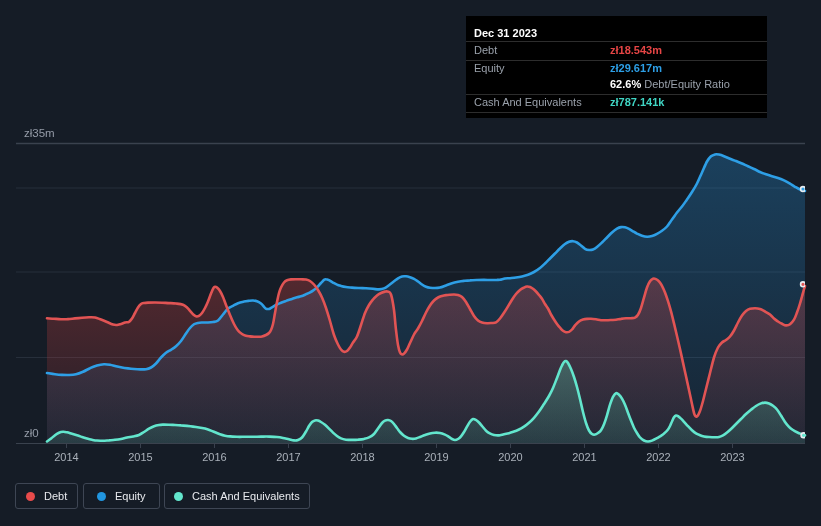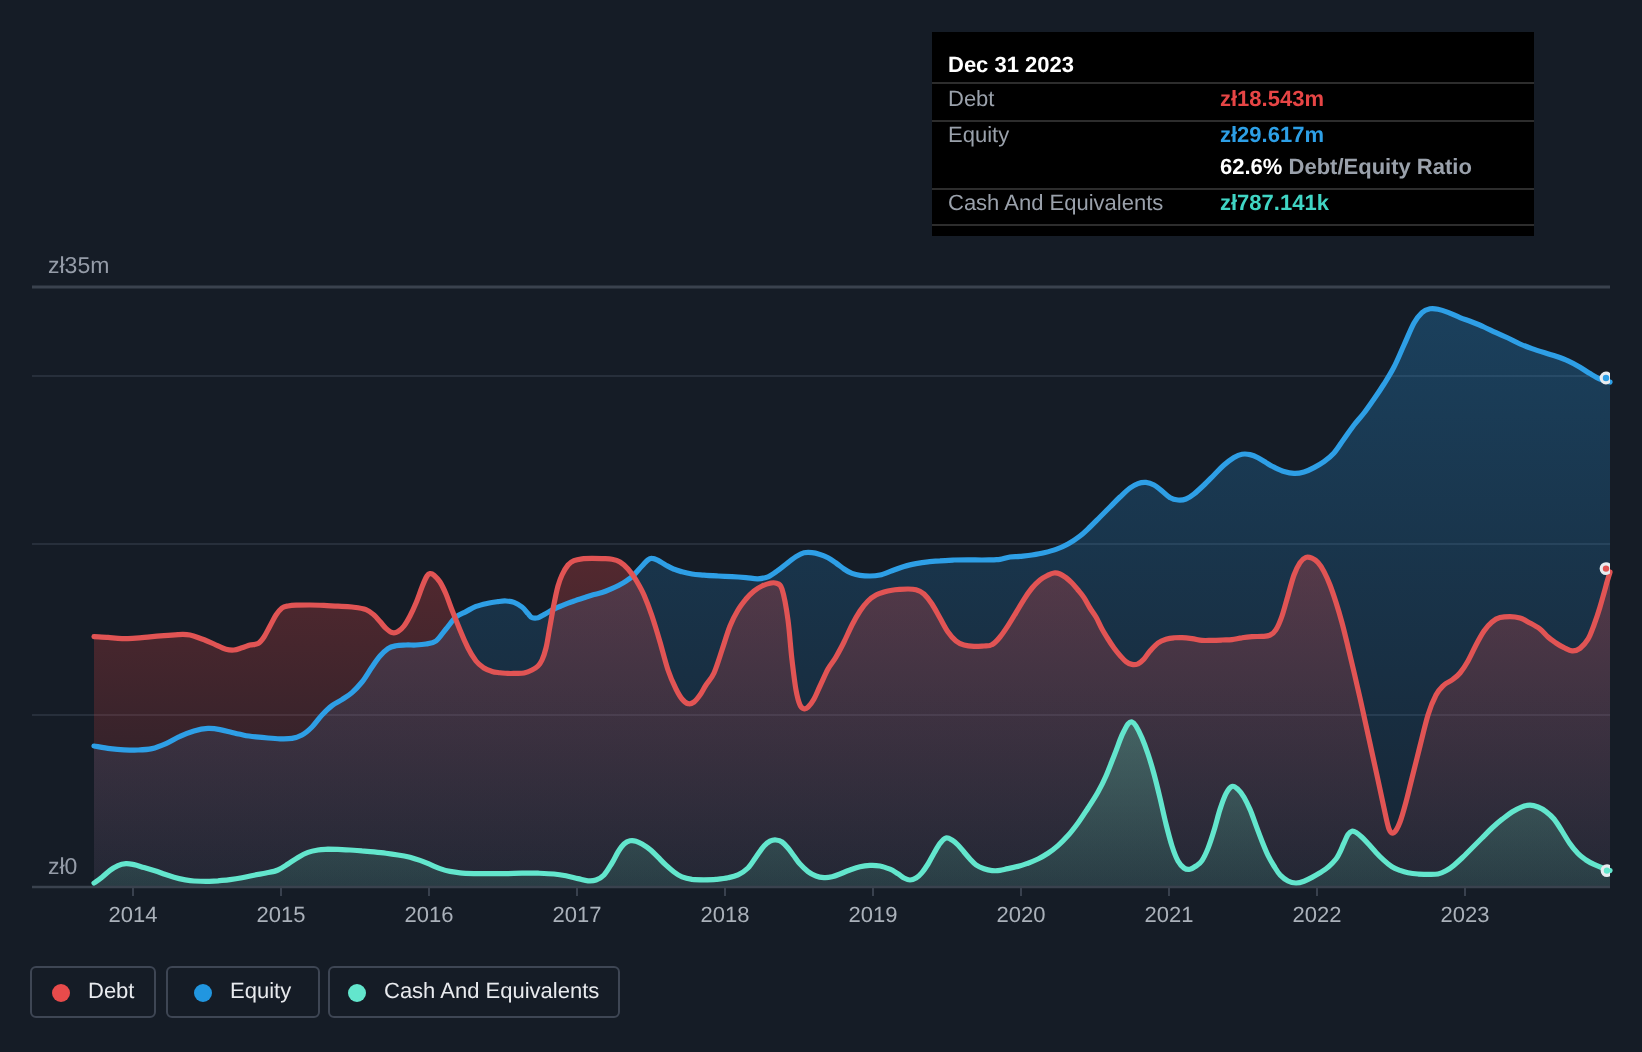--- a/index.html
+++ b/index.html
@@ -84,21 +84,21 @@
     <text x="732.5" y="461">2023</text>
   </g>
 </svg>
 <div class="tooltip">
   <div class="tt-row" style="top:10.5px;color:#fff;font-weight:bold;">Dec 31 2023</div>
   <div class="sep" style="top:25px;"></div>
   <div class="tt-row lbl" style="top:28px;">Debt<span class="val" style="color:#e64545;">zł18.543m</span></div>
   <div class="sep" style="top:43.5px;"></div>
   <div class="tt-row lbl" style="top:46px;">Equity<span class="val" style="color:#2d9fe6;">zł29.617m</span></div>
   <div class="tt-row" style="top:62px;">
-      <span class="val" style="color:#fff;">62.6%<span style="color:#9aa1ab;font-weight:bold;"> Debt/Equity Ratio</span></span>
+      <span class="val" style="color:#fff;">62.6%<span style="color:#9aa1ab;font-weight:normal;"> Debt/Equity Ratio</span></span>
     </div>
   <div class="sep" style="top:78px;"></div>
   <div class="tt-row lbl" style="top:80px;">Cash And Equivalents<span class="val" style="color:#40d5c4;">zł787.141k</span></div>
   <div class="sep" style="top:96px;"></div>
 </div>
 <div class="legend" style="left:15px;padding:0 10px;"><span class="dot" style="background:#e84b4b;"></span>Debt</div>
 <div class="legend" style="left:83px;padding:0 13px;"><span class="dot" style="background:#2196e0;"></span>Equity</div>
 <div class="legend" style="left:164px;padding:0 9px;"><span class="dot" style="background:#63e6cd;"></span>Cash And Equivalents</div>
 
 </body></html>

